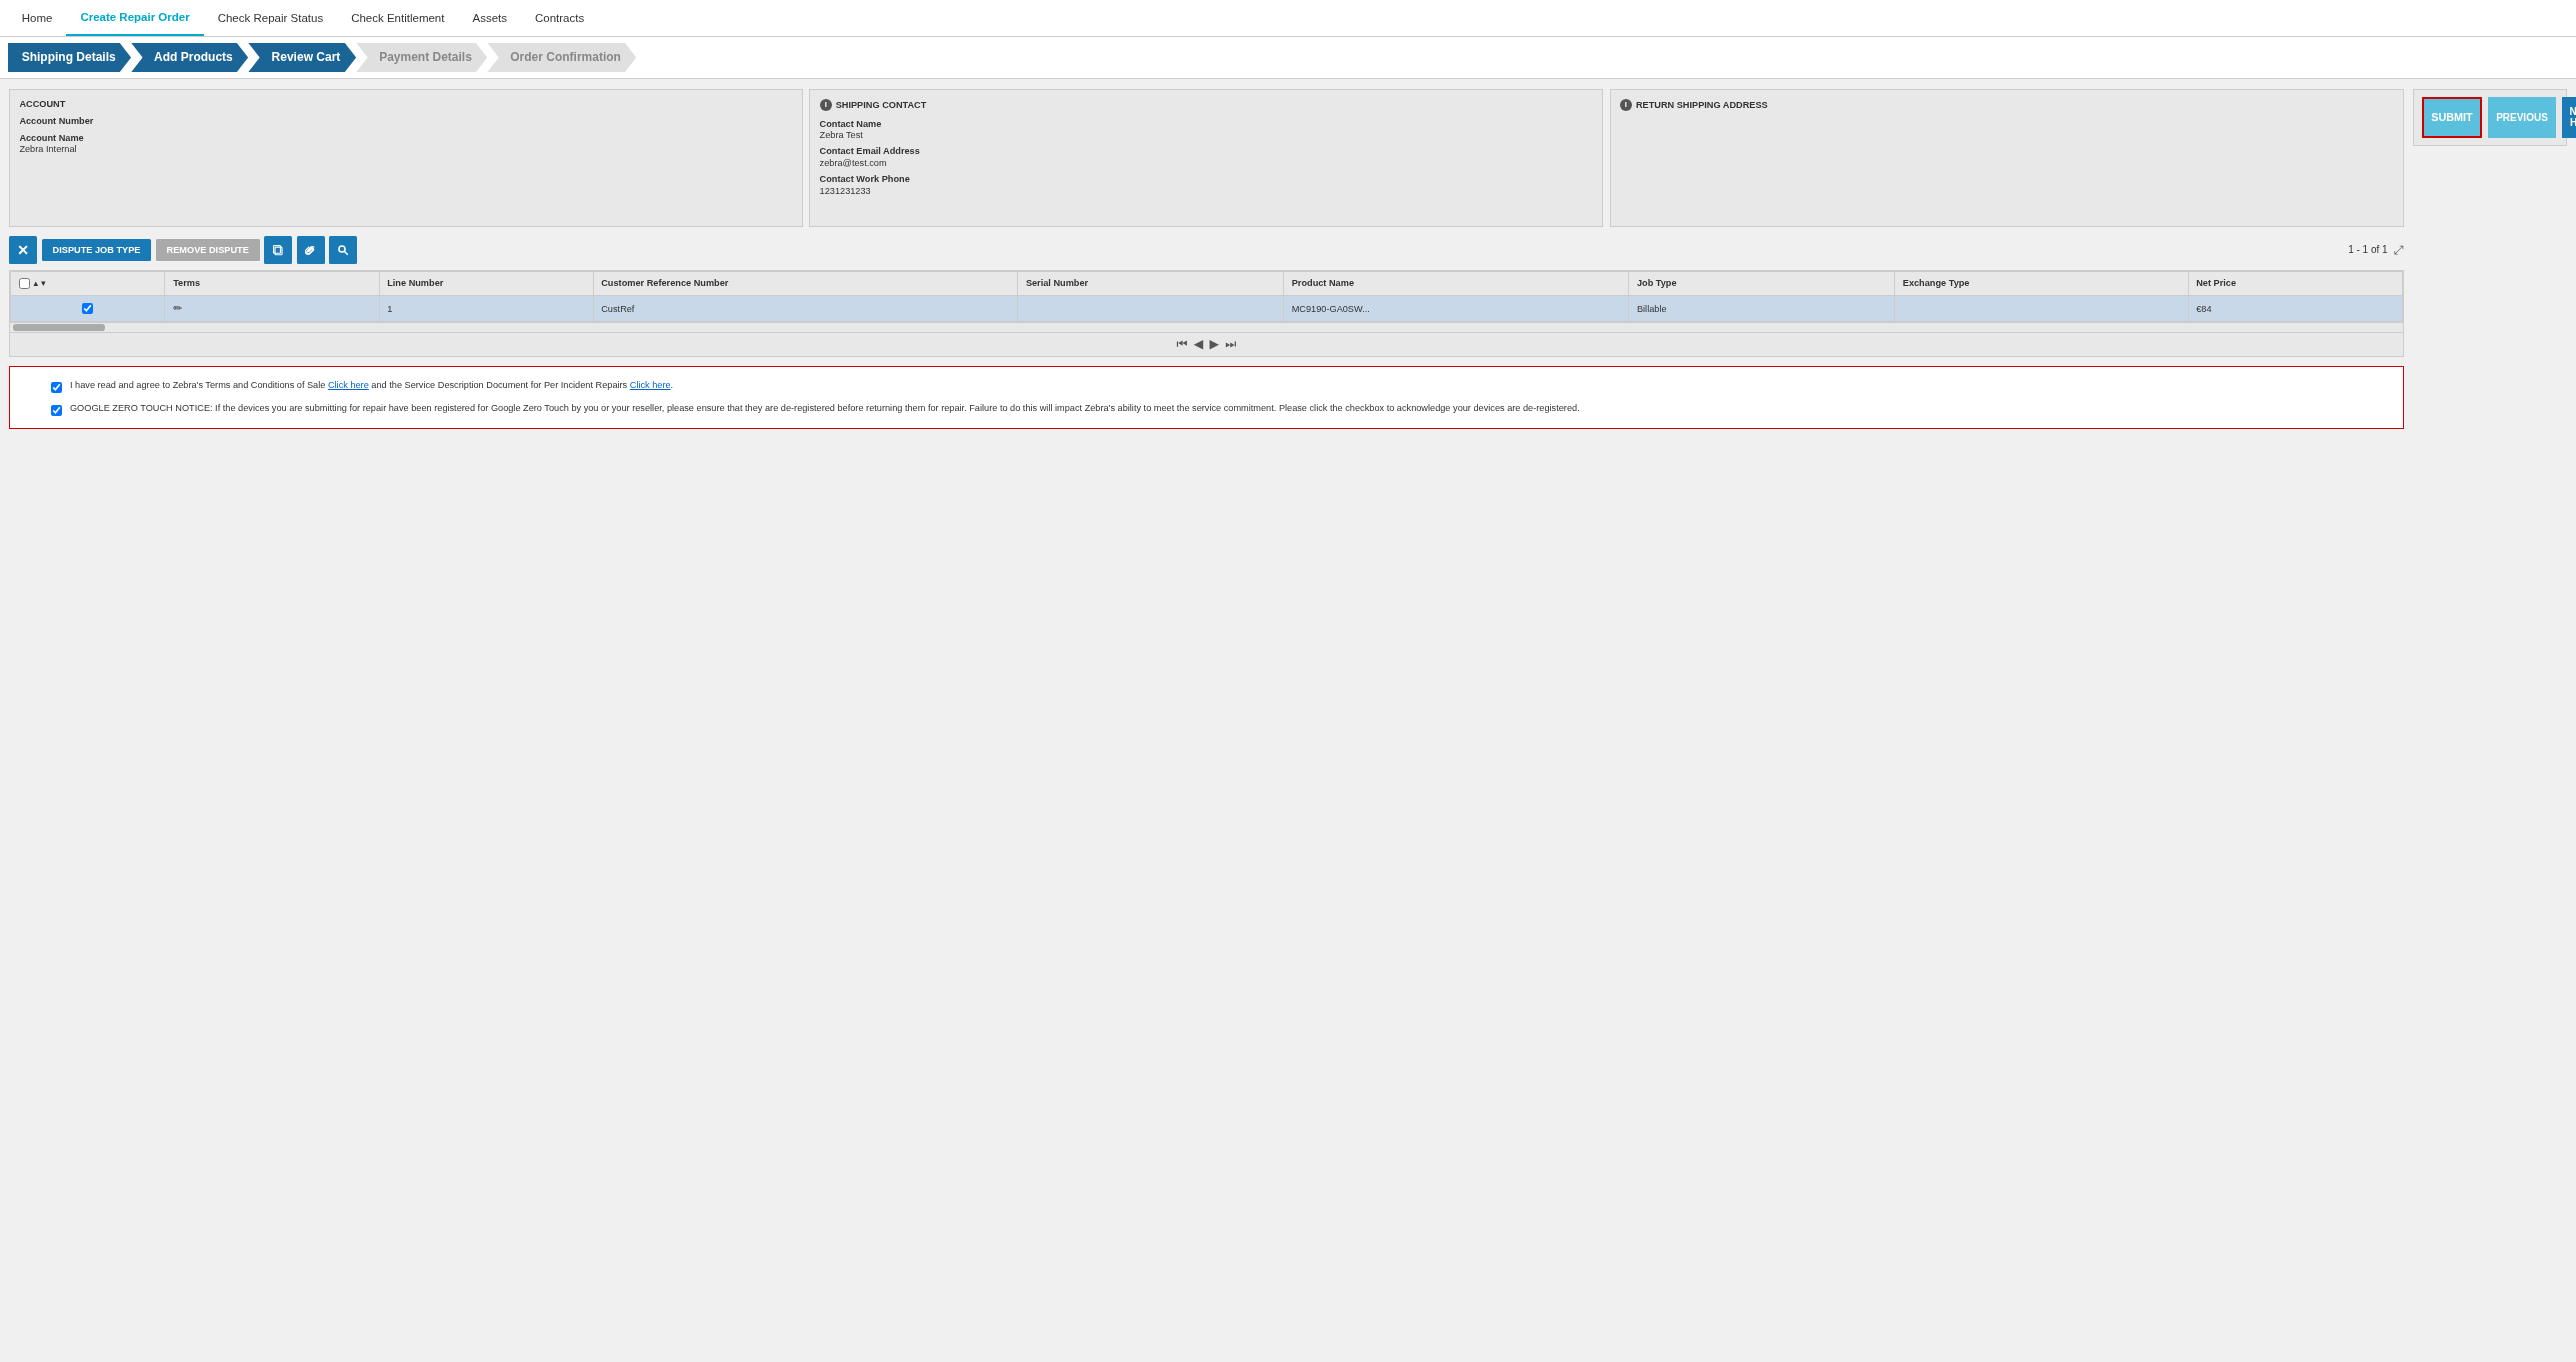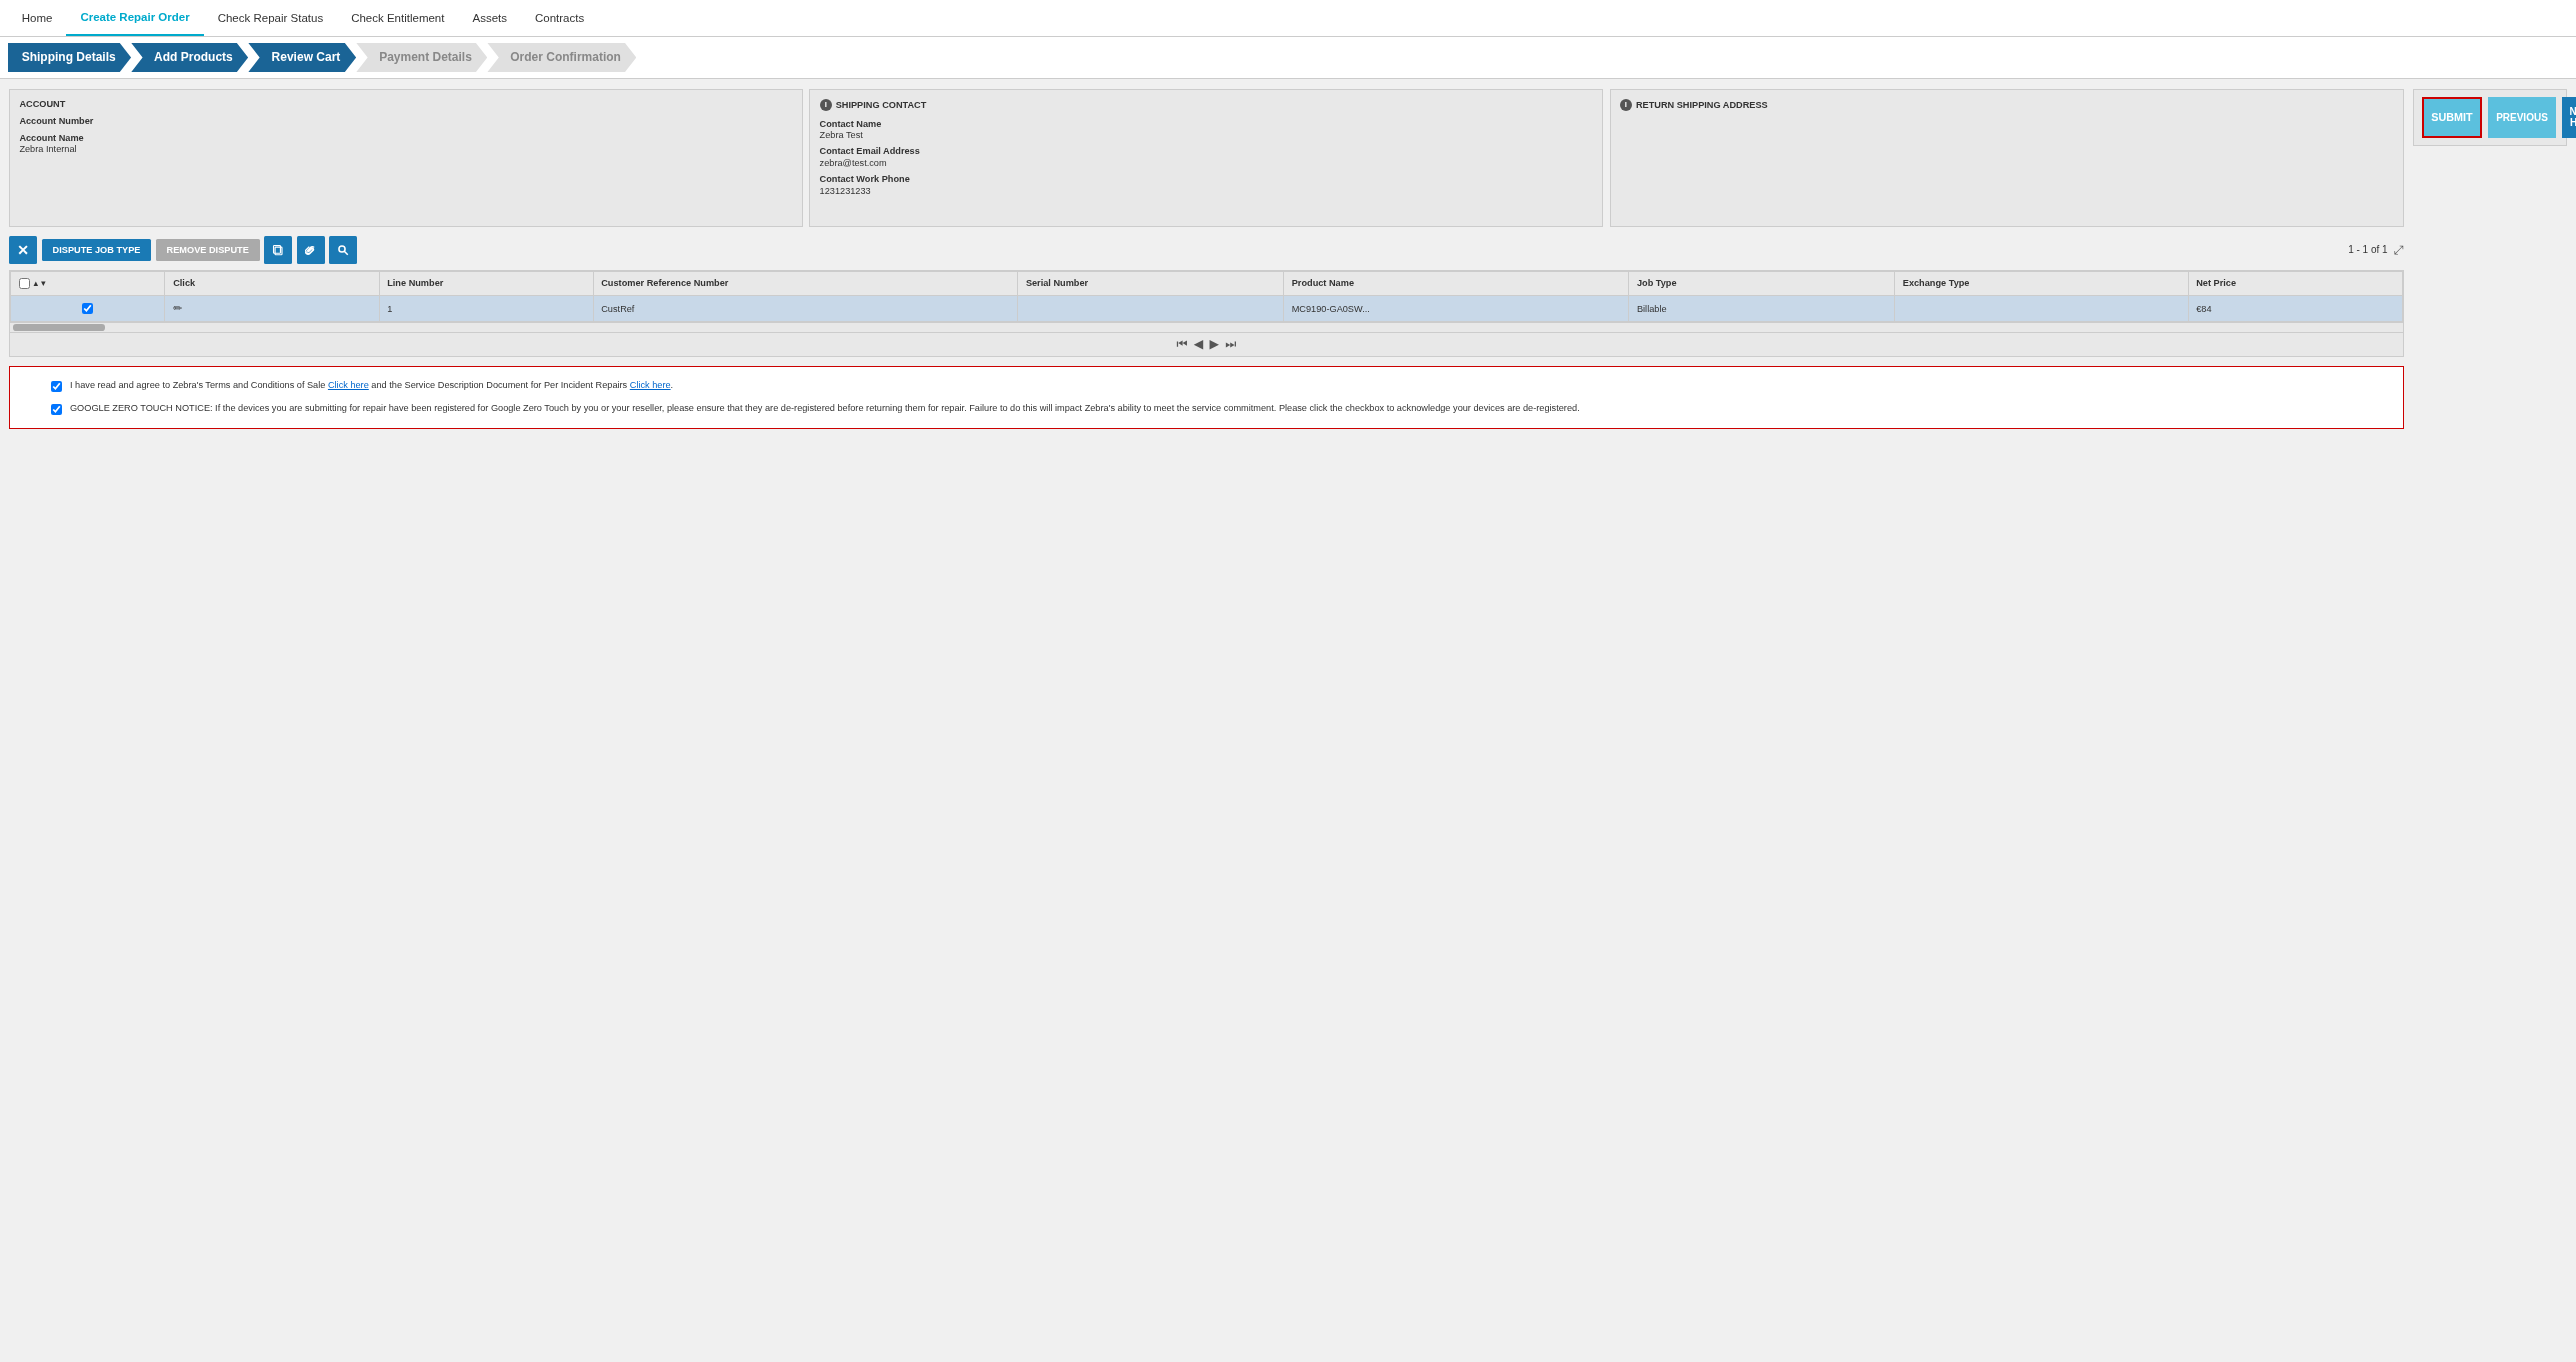--- a/index.html
+++ b/index.html
@@ -220,21 +220,21 @@
 
     
     .terms-box {
       border: 1.5px solid #cc0000;
       background: #fff;
       padding: 12.3px;
       margin-top: 9.2px;
     }
     .terms-row {
       display: flex;
-      align-items: flex-start;
+      align-items: flex-end;
       gap: 7.7px;
       margin-bottom: 9.2px;
       padding-left: 29px;
     }
     .terms-row:last-child { margin-bottom: 0; }
     .terms-text { font-size: 9.2px; line-height: 1.5; }
     .terms-link { color: #0066cc; text-decoration: underline; cursor: pointer; }
 
     
     .right-panel {
@@ -399,21 +399,21 @@
     <div class="table-wrapper">
       <table class="data-table">
         <thead>
           <tr>
             <th class="col-checkbox">
               <div class="header-checkbox-row">
                 <input type="checkbox" style="">
                 <span class="sort-arrows">▲▼</span>
               </div>
             </th>
-            <th class="col-edit">Click</th>
+            <th class="col-edit">Terms</th>
             <th class="col-line">Line Number</th>
             <th class="col-custref">Customer Reference Number</th>
             <th class="col-serial">Serial Number</th>
             <th class="col-product">Product Name</th>
             <th class="col-jobtype">Job Type</th>
             <th class="col-exchange">Exchange Type</th>
             <th class="col-price">Net Price</th>
           </tr>
         </thead>
         <tbody>

